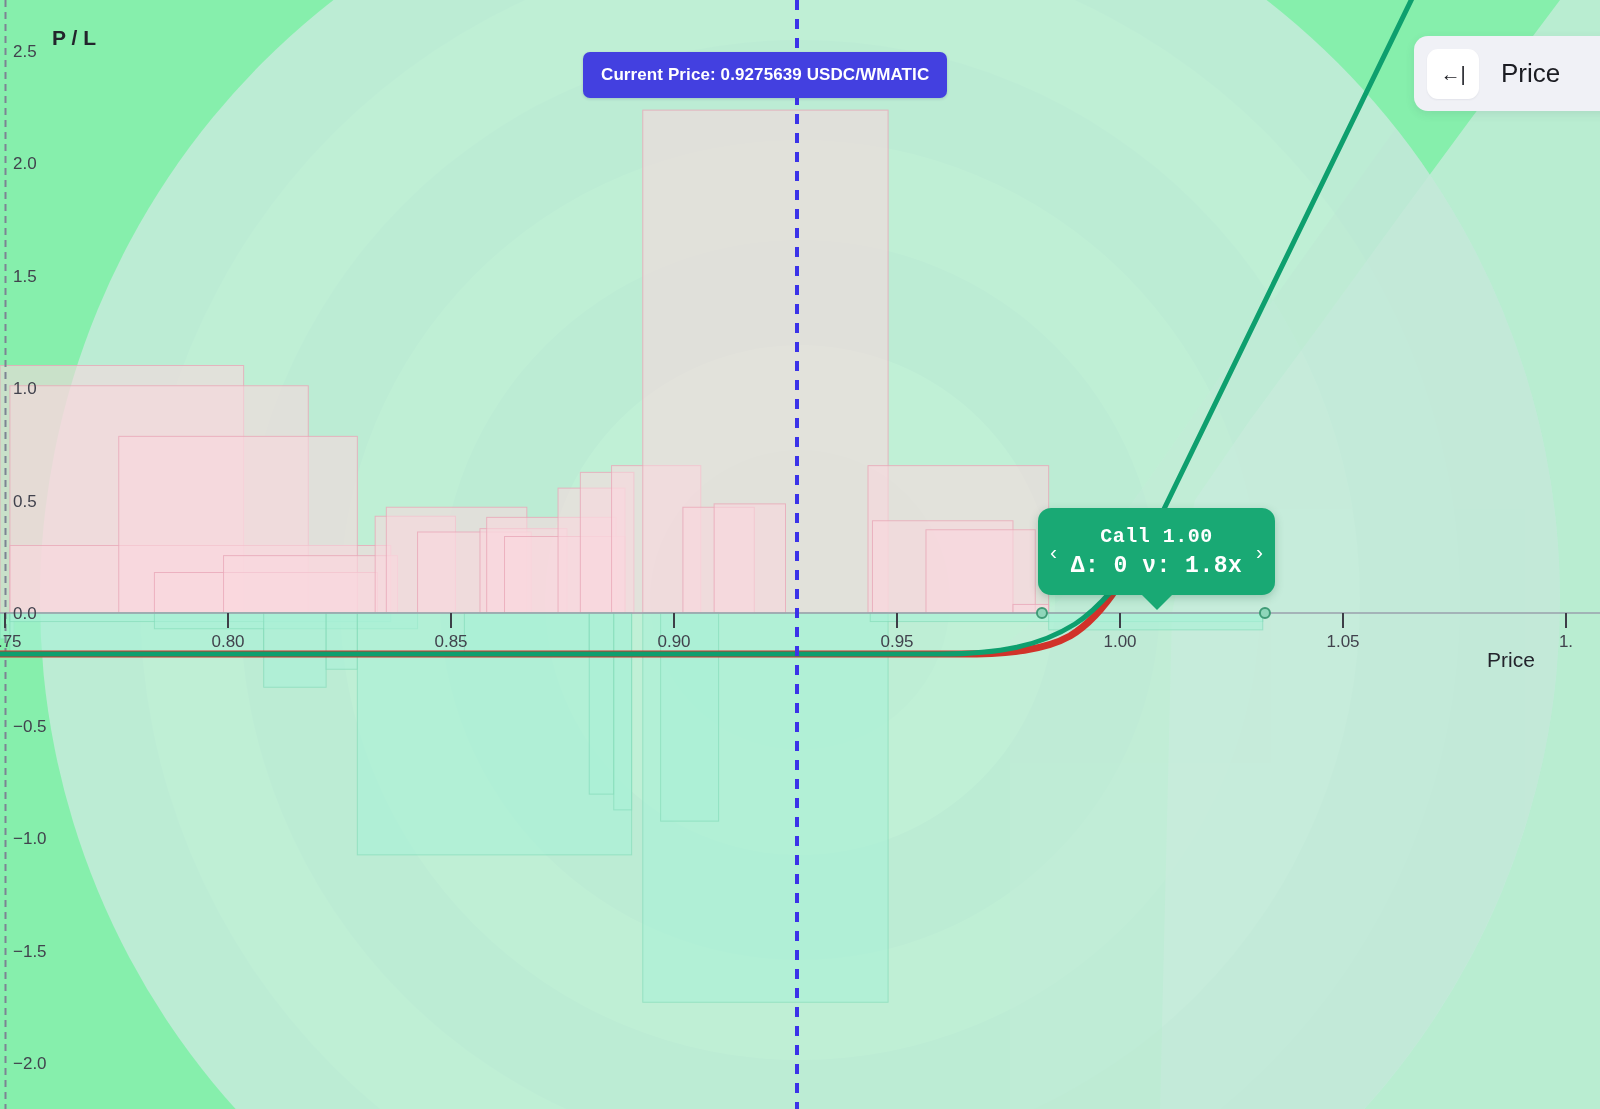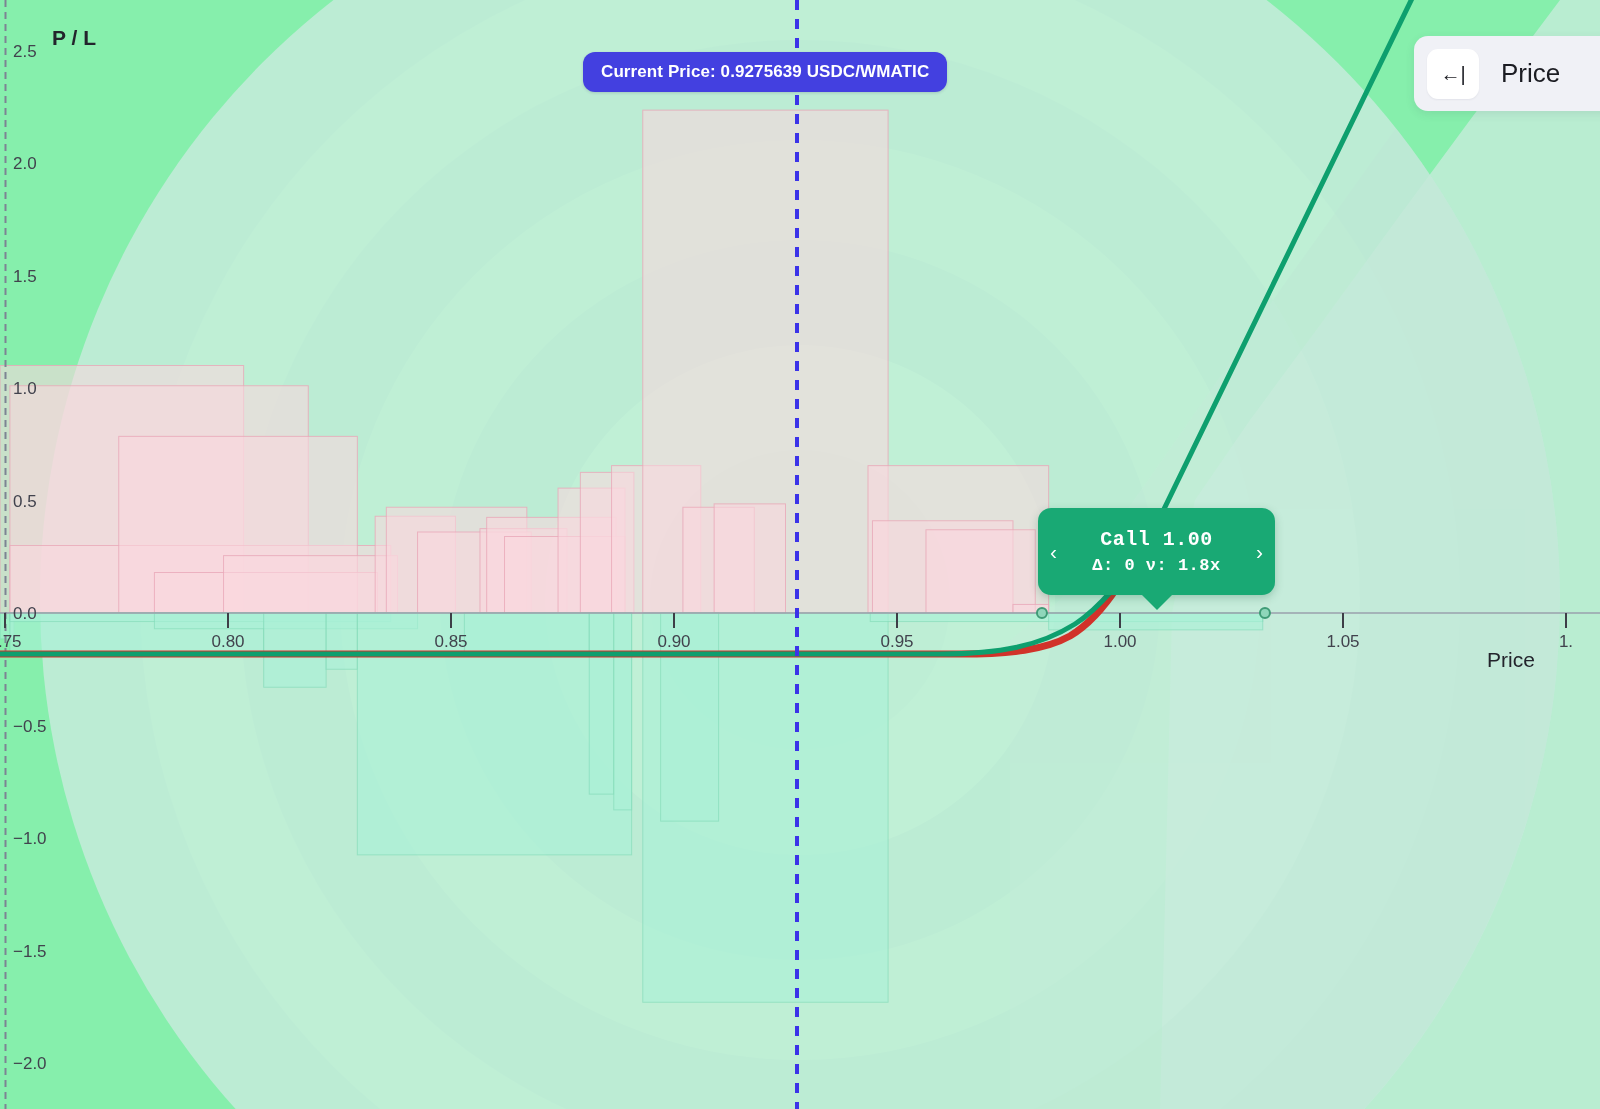--- a/index.html
+++ b/index.html
@@ -48,28 +48,28 @@
     font-size: 21px;
     font-weight: normal;
     fill: #23242c;
   }
 
   
   .price-banner {
     position: absolute;
     left: 583px;
     top: 52px;
-    height: 40px;
+    height: 46px;
     padding: 0 18px;
     display: flex;
     align-items: center;
     justify-content: center;
     background: #4340e0;
     color: #ffffff;
-    border-radius: 12px;
+    border-radius: 7px;
     font-family: "Liberation Sans", sans-serif;
     font-size: 17px;
     font-weight: bold;
     letter-spacing: 0.1px;
     white-space: nowrap;
     box-shadow: 0 1px 3px rgba(40,40,90,0.18);
   }
 
   
   .leg-tooltip {
@@ -118,21 +118,21 @@
   .leg-title {
     color: #ffffff;
     font-family: "Liberation Mono", monospace;
     font-size: 20px;
     font-weight: bold;
     letter-spacing: 0.5px;
   }
   .leg-greeks {
     color: #ffffff;
     font-family: "Liberation Mono", monospace;
-    font-size: 17px;
+    font-size: 23px;
     font-weight: bold;
     letter-spacing: 0.5px;
   }
 
   
   .side-panel {
     position: absolute;
     left: 1414px;
     top: 36px;
     height: 75px;

